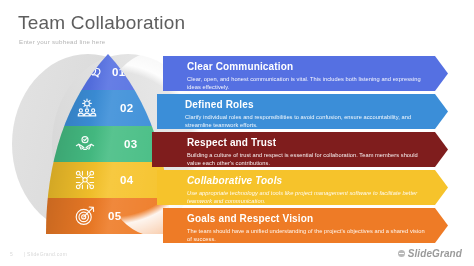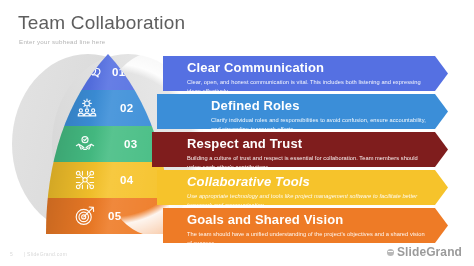--- a/index.html
+++ b/index.html
@@ -78,34 +78,34 @@
   }
 
   
   .banner{
     position:absolute;height:35px;
     -webkit-clip-path:polygon(0 0, calc(100% - 13px) 0, 100% 50%, calc(100% - 13px) 100%, 0 100%);
     clip-path:polygon(0 0, calc(100% - 13px) 0, 100% 50%, calc(100% - 13px) 100%, 0 100%);
     color:#fff;box-sizing:border-box;
   }
   .banner .head{
-    font-size:13px;font-weight:700;letter-spacing:.15px;
+    font-size:10px;font-weight:700;letter-spacing:.15px;
     margin:0;padding:0;line-height:1.1;
   }
   .banner .body{
     font-size:5.7px;font-weight:400;line-height:1.55;
     margin-top:2.5px;color:rgba(255,255,255,.94);
     letter-spacing:.05px;
   }
   .banner .inner{padding:5px 18px 0 0;}
 
   .r1{left:163px;top:6px;  width:285px;}
   .r1 .inner{padding-left:24px;}
   .r2{left:157px;top:44px; width:291px;}
-  .r2 .inner{padding-left:14px;margin-left:40px;}
+  .r2 .inner{padding-left:28px;}
   .r3{left:152px;top:82px; width:296px;}
   .r3 .inner{padding-left:35px;}
   .r4{left:157px;top:120px;width:291px;}
   .r4 .inner{padding-left:30px;font-style:italic;}
   .r5{left:163px;top:158px;width:285px;}
   .r5 .inner{padding-left:24px;}
 
   
   .footer-left{
     position:absolute;left:10px;bottom:9px;
@@ -119,21 +119,21 @@
   }
   .footer-right .mark{
     width:7px;height:7px;border-radius:50%;
     background:#b9b9b9;position:relative;flex:none;
   }
   .footer-right .mark:after{
     content:"";position:absolute;left:1px;right:1px;top:2.6px;height:1.4px;
     background:#fff;
   }
   .footer-right .brand{
-    font-size:12px;font-weight:700;color:#9b9b9b;letter-spacing:.1px;
+    font-size:10px;font-weight:700;color:#9b9b9b;letter-spacing:.1px;font-style:italic;
   }
 </style>
 </head>
 <body>
 
 <div class="slide">
 
   <div class="title">Team Collaboration</div>
   <div class="subtitle">Enter your subhead line here</div>
 
@@ -248,21 +248,21 @@
 
     <div class="banner r4" style="background:#f6c32b">
       <div class="inner">
         <div class="head">Collaborative Tools</div>
         <div class="body">Use appropriate technology and tools like project management software to facilitate better teamwork and communication.</div>
       </div>
     </div>
 
     <div class="banner r5" style="background:#ee7b26">
       <div class="inner">
-        <div class="head">Goals and Shared Vision</div>
+        <div class="head">Goals and Respect Vision</div>
         <div class="body">The team should have a unified understanding of the project's objectives and a shared vision of success.</div>
       </div>
     </div>
 
   </div>
 
   <div class="footer-left">
     <span class="pg">5</span>
     <span>| SlideGrand.com</span>
   </div>

